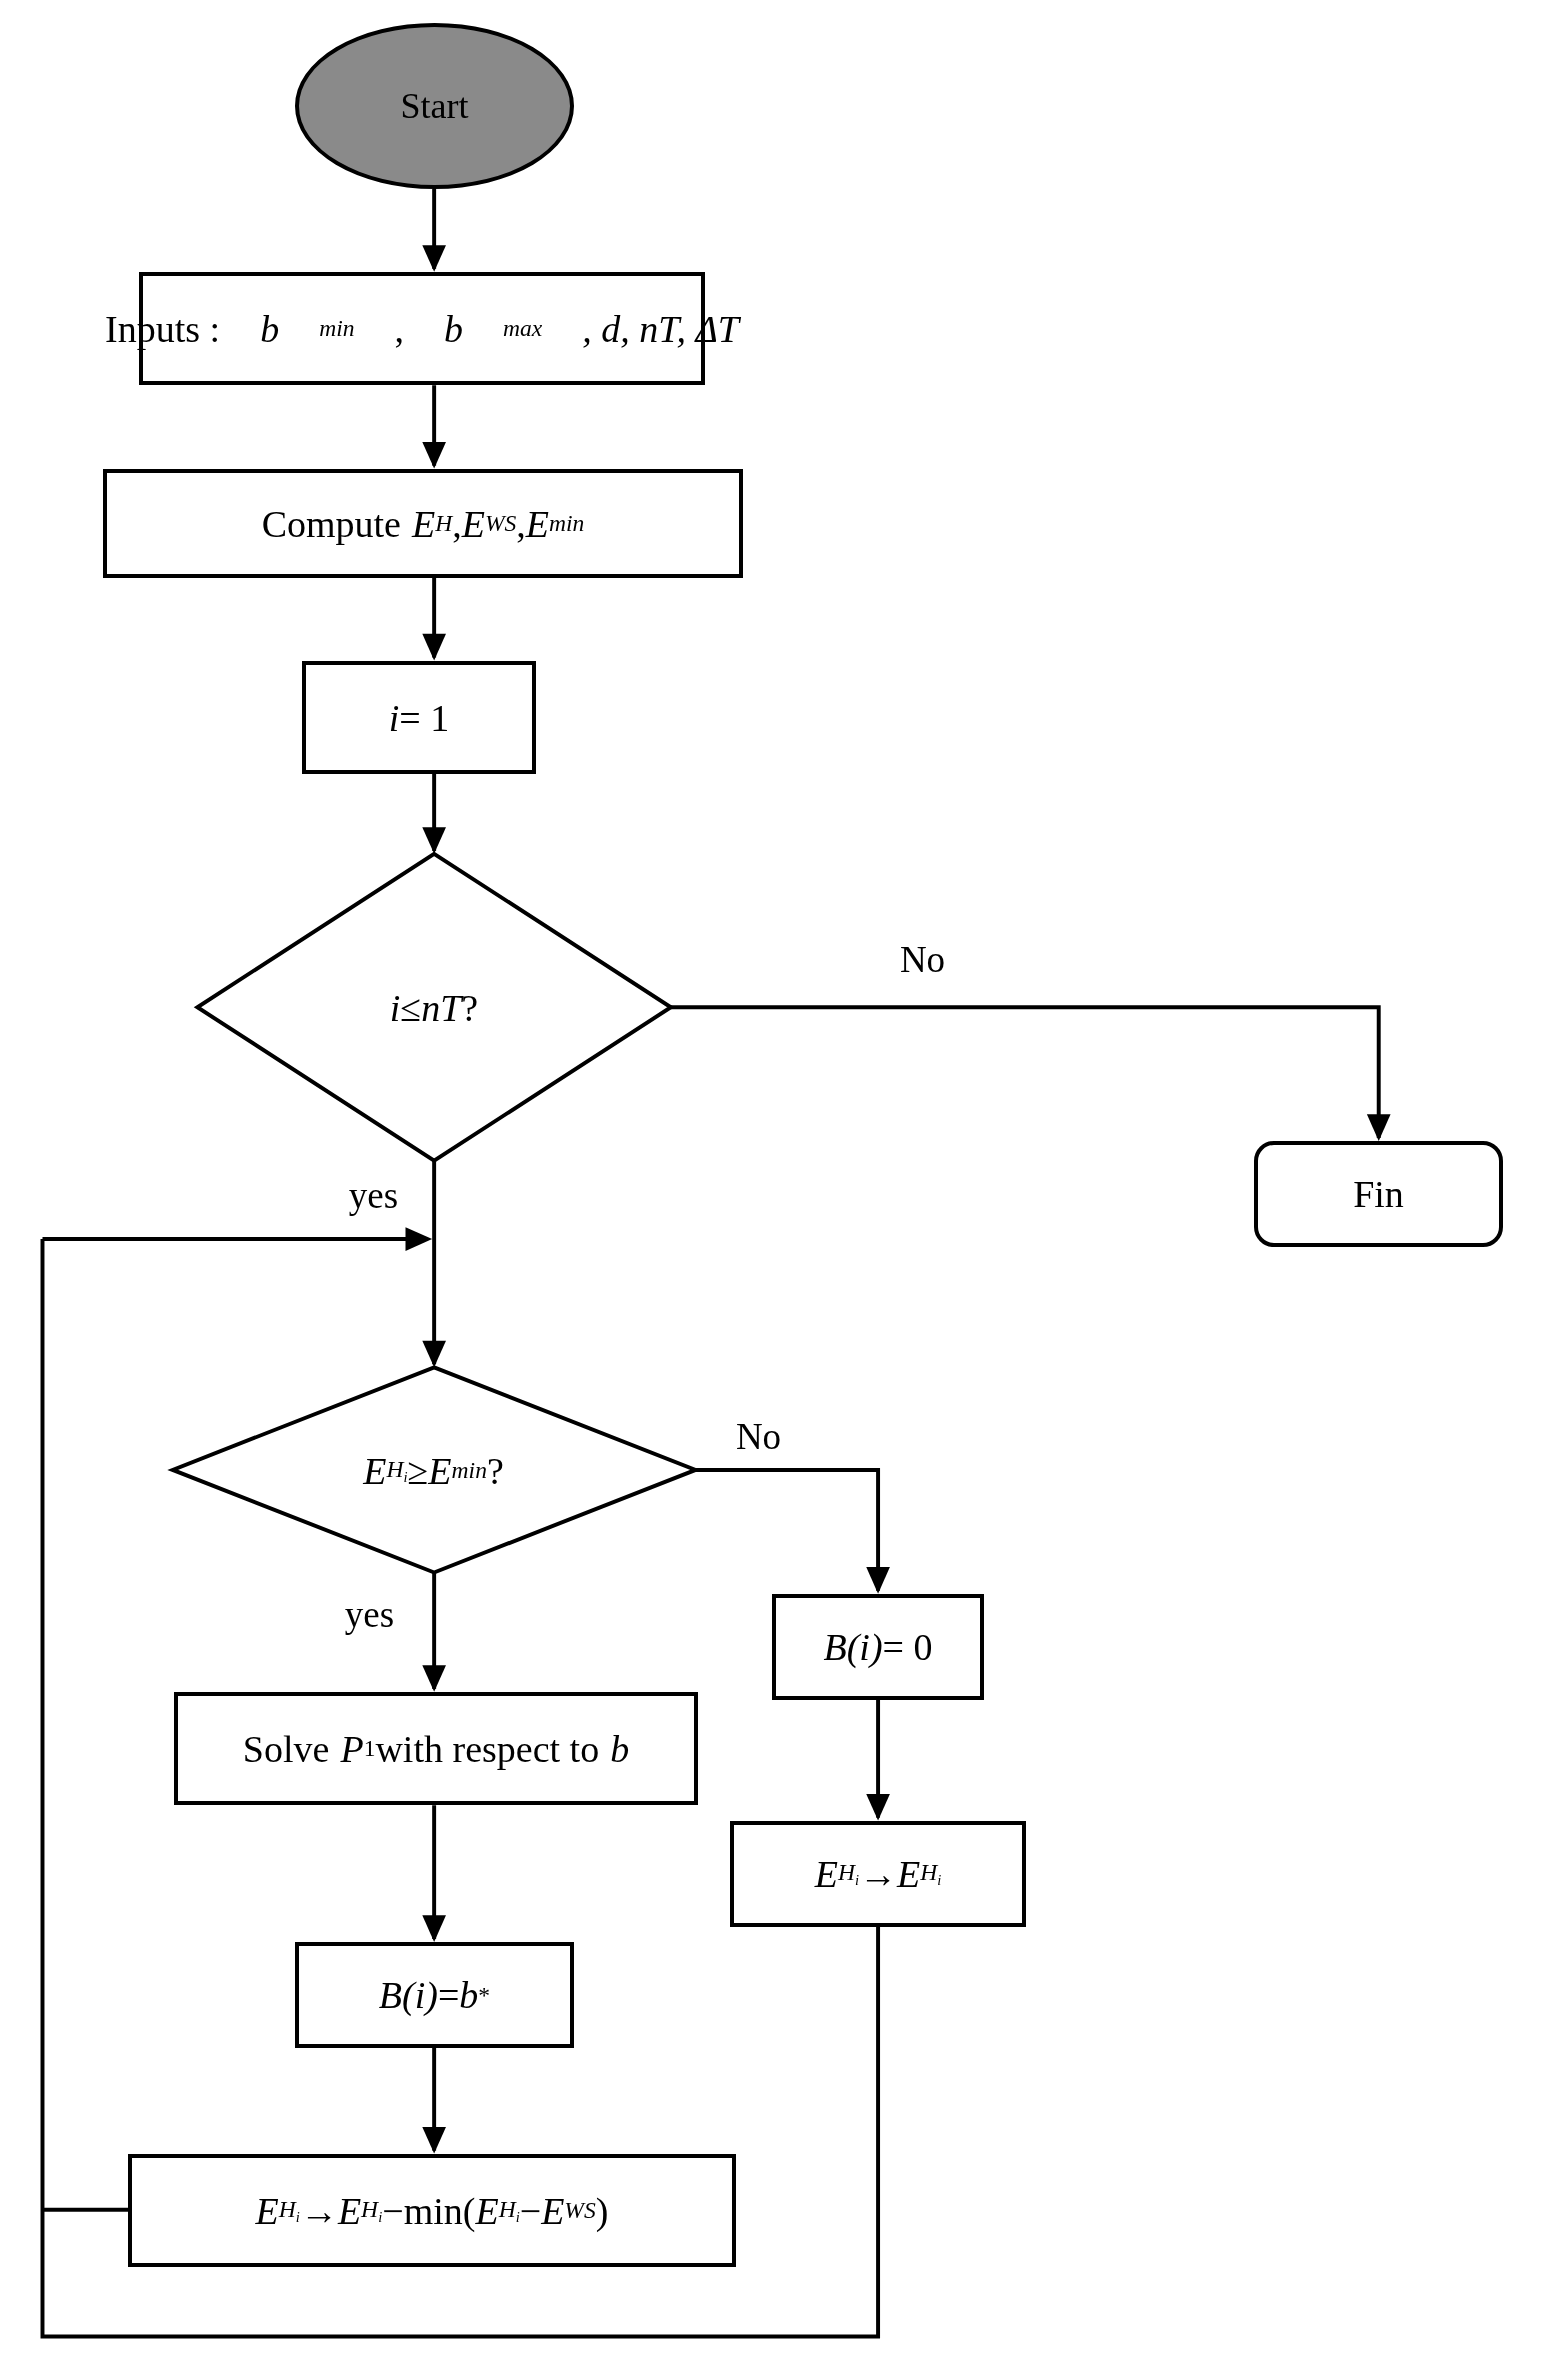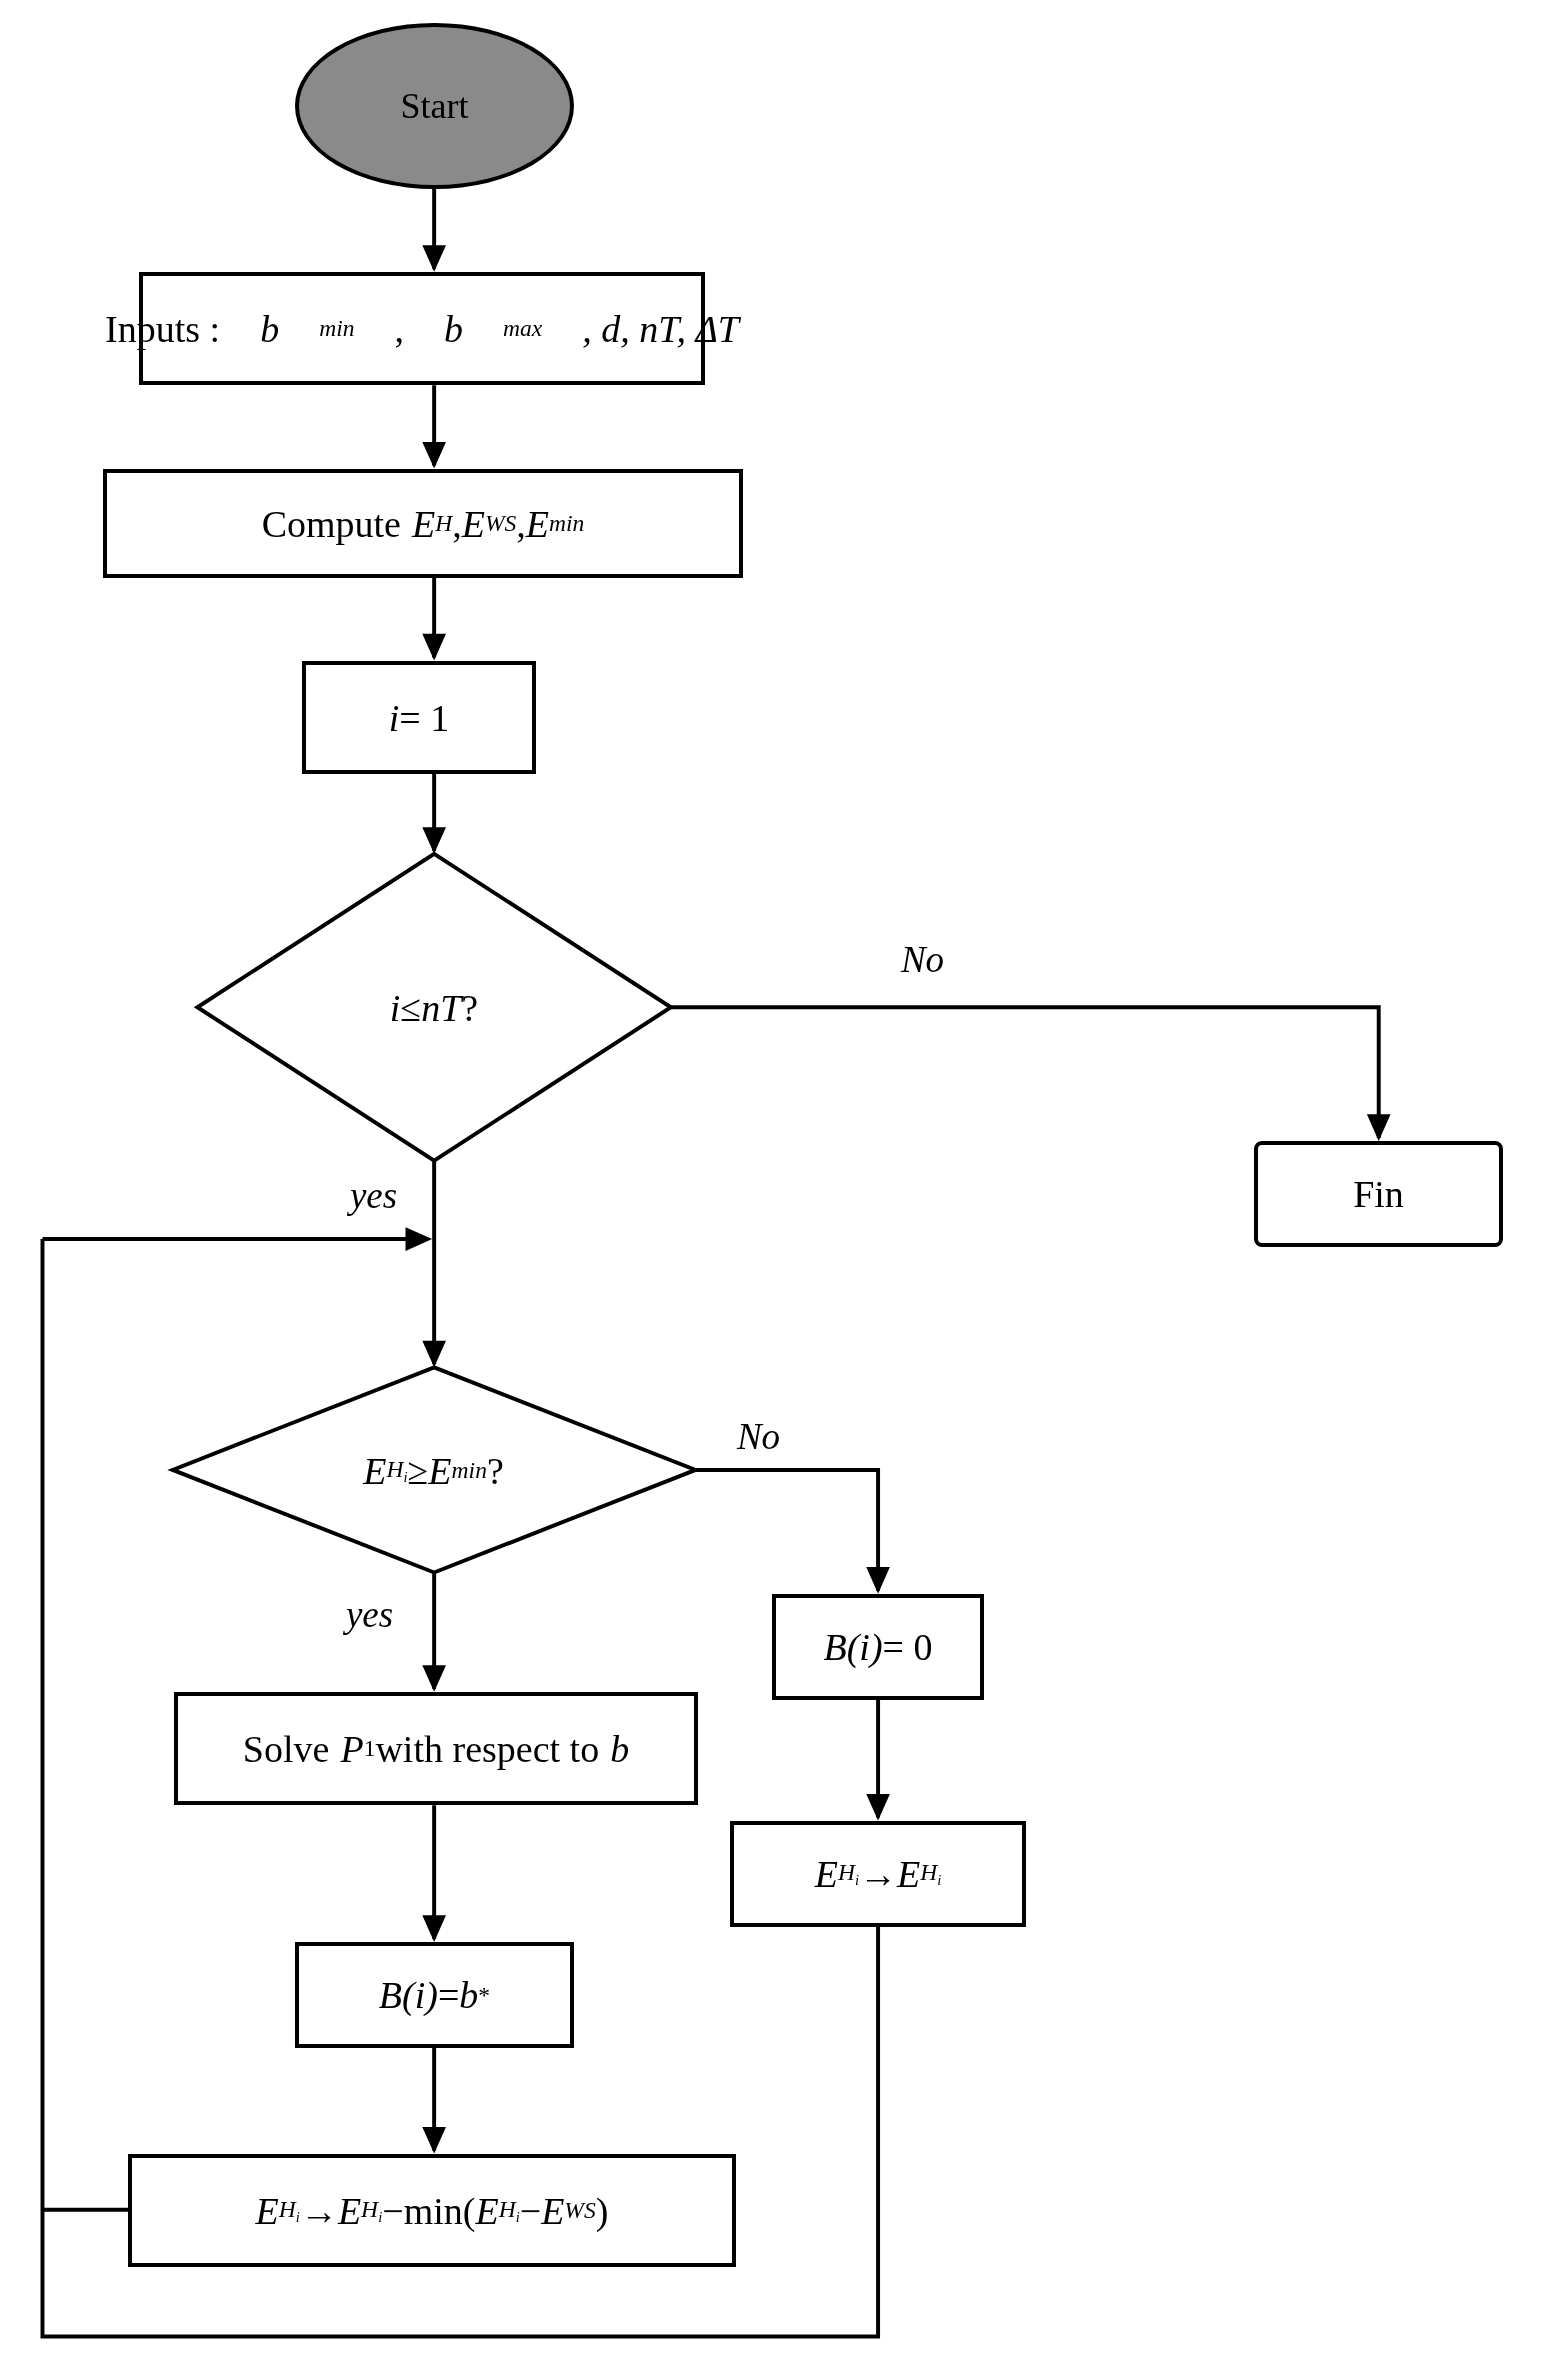--- a/index.html
+++ b/index.html
@@ -6,24 +6,24 @@
   #canvas{position:relative;width:1547px;height:2377px;background:#ffffff;overflow:hidden;
           font-family:"Liberation Serif","DejaVu Serif",serif;color:#000;padding-left:29px;}
   #wires{position:absolute;left:0;top:0;}
   #wires line,#wires polyline{stroke:#000;stroke-width:8;fill:none;}
   #wires polygon{fill:#000;stroke:none;}
   #wires .shape{fill:#ffffff;stroke:#000;stroke-width:8;}
   .node{position:absolute;display:flex;align-items:center;justify-content:center;
         box-sizing:border-box;background:#ffffff;border:4.4px solid #000;
         font-size:38px;white-space:nowrap;}
   .ellipse{border-radius:50%;background:#8a8a8a;border:4px solid #000;font-size:36px;}
-  .rounded{border-radius:8px;border:4px solid #000;}
+  .rounded{border-radius:20px;border:4px solid #000;}
   .plain{border:none;background:transparent;}
   .lbl{position:absolute;display:flex;align-items:center;justify-content:center;
-       font-size:37px;background:transparent;font-style:italic;}
+       font-size:37px;background:transparent;}
   .it{font-style:italic;}
   .sub{font-size:0.62em;vertical-align:-0.32em;}
   .sup{font-size:0.62em;vertical-align:0.55em;}
   .gap{margin-left:11px;}
 </style>
 </head>
 <body>
 
 <div id="canvas">
 

